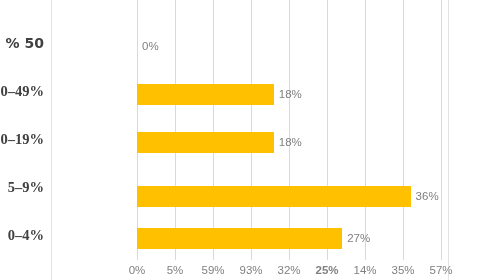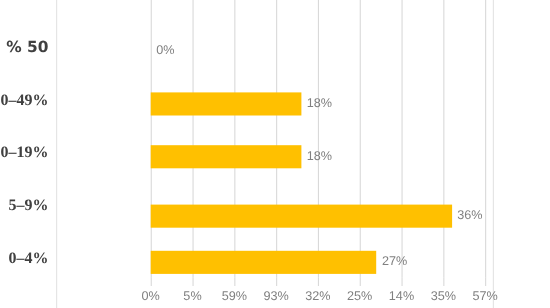--- a/index.html
+++ b/index.html
@@ -173,21 +173,21 @@
       <div class="tick-label" style="left: 0px;">0%</div>
       <div class="tick" style="left: 38px;"></div>
       <div class="tick-label" style="left: 38px;">5%</div>
       <div class="tick" style="left: 76px;"></div>
       <div class="tick-label" style="left: 76px;">59%</div>
       <div class="tick" style="left: 114px;"></div>
       <div class="tick-label" style="left: 114px;">93%</div>
       <div class="tick" style="left: 152px;"></div>
       <div class="tick-label" style="left: 152px;">32%</div>
       <div class="tick" style="left: 190px;"></div>
-      <div class="tick-label" style="left: 190px;">25%</div>
+      <div class="tick-label" style="left: 190px; font-weight: bold;">25%</div>
       <div class="tick" style="left: 228px;"></div>
       <div class="tick-label" style="left: 228px;">14%</div>
       <div class="tick" style="left: 266px;"></div>
       <div class="tick-label" style="left: 266px;">35%</div>
       <div class="tick" style="left: 304px;"></div>
       <div class="tick-label" style="left: 304px;">57%</div>
     </div>
 
 </div>
 

